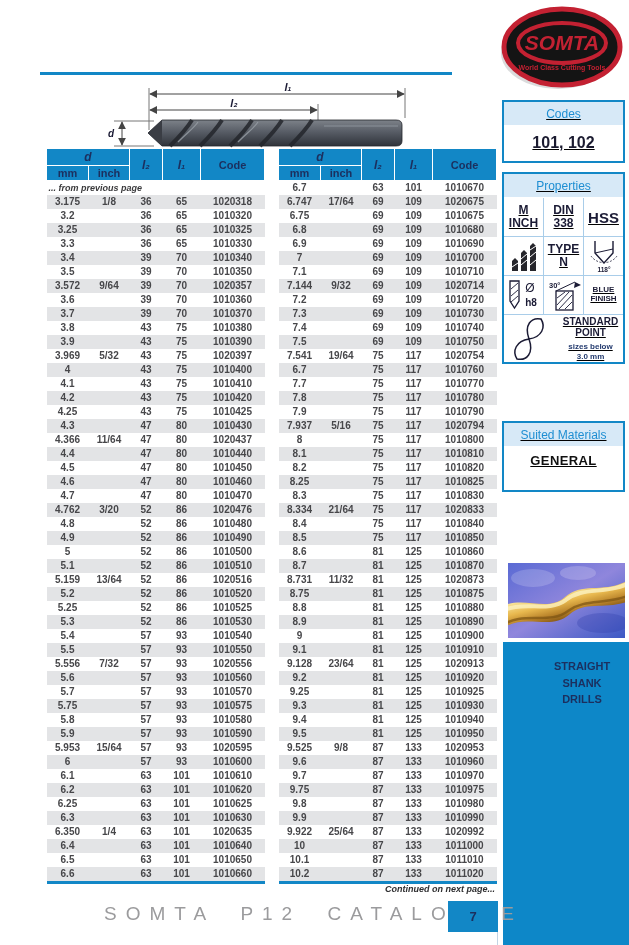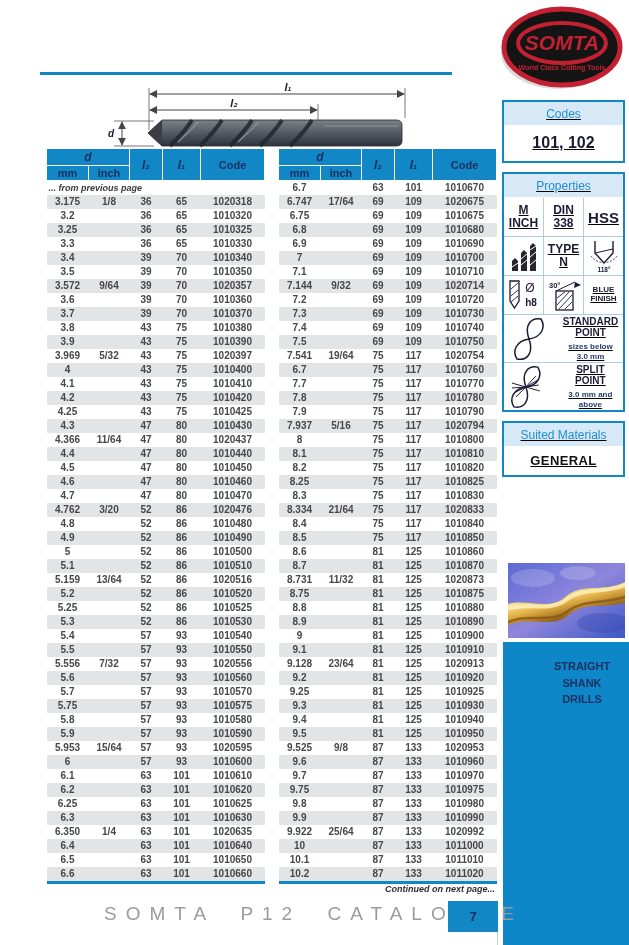--- a/index.html
+++ b/index.html
@@ -33,21 +33,21 @@
   .props-grid { display:grid; grid-template-columns:1fr 1fr 1fr; gap:1px; background:#a9cde9; }
   .pcell { background:#fff; display:flex; flex-direction:column; align-items:center; justify-content:center; height:38px; text-align:center; }
   .pcell .l1, .pcell .l2 { font-size:12px; font-weight:bold; color:#1b1b35; line-height:1.05; }
   .pcell .big { font-size:15px; font-weight:bold; color:#1b1b35; }
   .pcell .tiny { font-size:8px; font-weight:bold; color:#1b1b35; line-height:1.1; }
   .pcell.wide { grid-column:1/4; flex-direction:row; height:47px; gap:14px; padding:0 2px; }
   .pt-text { display:flex; flex-direction:column; align-items:center; }
   .pt-title { font-size:10px; font-weight:bold; color:#1b1b35; line-height:1.15; white-space:pre-line; text-align:center; }
   .pt-sub { font-size:8px; font-weight:bold; color:#233a6e; line-height:1.2; white-space:pre-line; text-align:center; margin-top:3px; }
   .materials-box { top:421px; }
-  .materials-value { text-align:center; font-size:13px; font-weight:bold; color:#111; padding:6px 0 7px; letter-spacing:.4px; }
+  .materials-value { text-align:center; font-size:13px; font-weight:bold; color:#111; padding:6px 0 22px; letter-spacing:.4px; }
 
   
   .photo { position:absolute; left:508px; top:563px; width:117px; height:75px; }
   .blue-panel { position:absolute; left:503px; top:642px; width:126px; height:303px; background:#0d87c8; }
   .panel-label { margin-top:16px; text-align:center; font-size:11px; font-weight:bold; color:#1c2f5e; line-height:1.5; white-space:pre-line;padding-left:32px; }
 
   
   .footer-text { position:absolute; left:104px; top:903px; font-size:19px; letter-spacing:9px; word-spacing:12px; color:#9b9b9d; }
   .page-box { position:absolute; left:448px; top:901px; width:50px; height:31px; background:#1287c6; color:#1c2f5e; font-weight:bold; font-size:13px; display:flex; align-items:center; justify-content:center; }
   .footer-vline { position:absolute; left:497px; top:932px; width:1px; height:13px; background:#c2d4e4; }
@@ -936,38 +936,20 @@
           <path d="M20,23 C15,9 22,1 32,3 C37,11 33,21 20,23 C25,37 18,45 8,43 C3,35 7,25 20,23 Z" fill="#fff" stroke="#1b1b35" stroke-width="1.5"></path>
         </svg>
         <div class="pt-text">
           <span class="pt-title">STANDARD
 POINT</span>
           <span class="pt-sub">sizes below
 3.0 mm</span>
         </div>
       </div>
 
-      <div class="pcell wide">
-        <svg width="40" height="46" viewBox="0 0 40 46">
-          <path d="M20,23 C15,9 22,1 32,3 C37,11 33,21 20,23 C25,37 18,45 8,43 C3,35 7,25 20,23 Z" fill="#fff" stroke="#1b1b35" stroke-width="1.5"></path>
-          <line x1="20" y1="23" x2="6" y2="19" stroke="#1b1b35" stroke-width="1"></line>
-          <line x1="20" y1="23" x2="6" y2="24" stroke="#1b1b35" stroke-width="1"></line>
-          <line x1="20" y1="23" x2="8" y2="29" stroke="#1b1b35" stroke-width="1"></line>
-          <line x1="20" y1="23" x2="10" y2="33" stroke="#1b1b35" stroke-width="1"></line>
-          <line x1="20" y1="23" x2="34" y2="27" stroke="#1b1b35" stroke-width="1"></line>
-          <line x1="20" y1="23" x2="33" y2="21" stroke="#1b1b35" stroke-width="1"></line>
-          <line x1="20" y1="23" x2="32" y2="16" stroke="#1b1b35" stroke-width="1"></line>
-          <line x1="20" y1="23" x2="30" y2="12" stroke="#1b1b35" stroke-width="1"></line>
-        </svg>
-        <div class="pt-text">
-          <span class="pt-title">SPLIT POINT</span>
-          <span class="pt-sub">3.0 mm and
-above</span>
-        </div>
-      </div>
     </div>
   </div>
 
   <div class="side-box materials-box">
     <div class="box-band">Suited Materials</div>
     <div class="materials-value">GENERAL</div>
   </div>
 
   <div class="photo">
     <svg width="117" height="75" viewBox="0 0 117 75">

